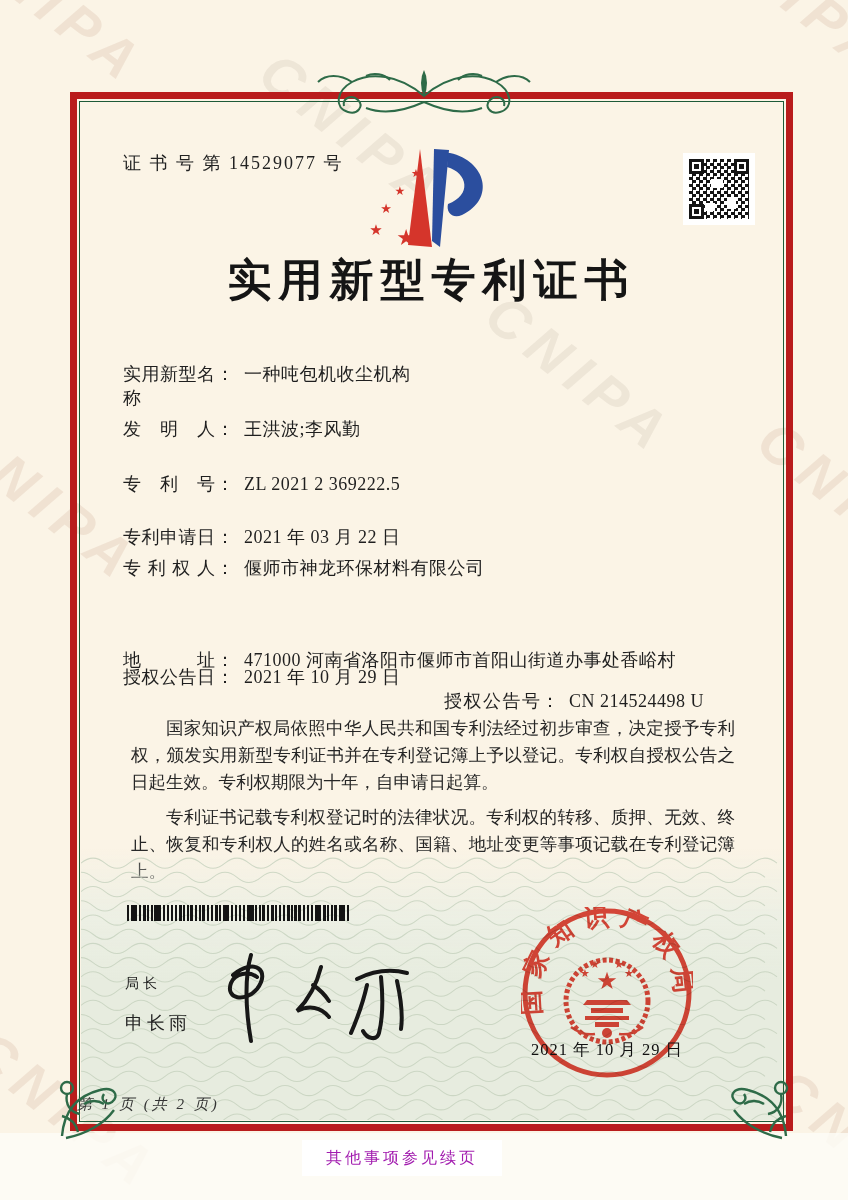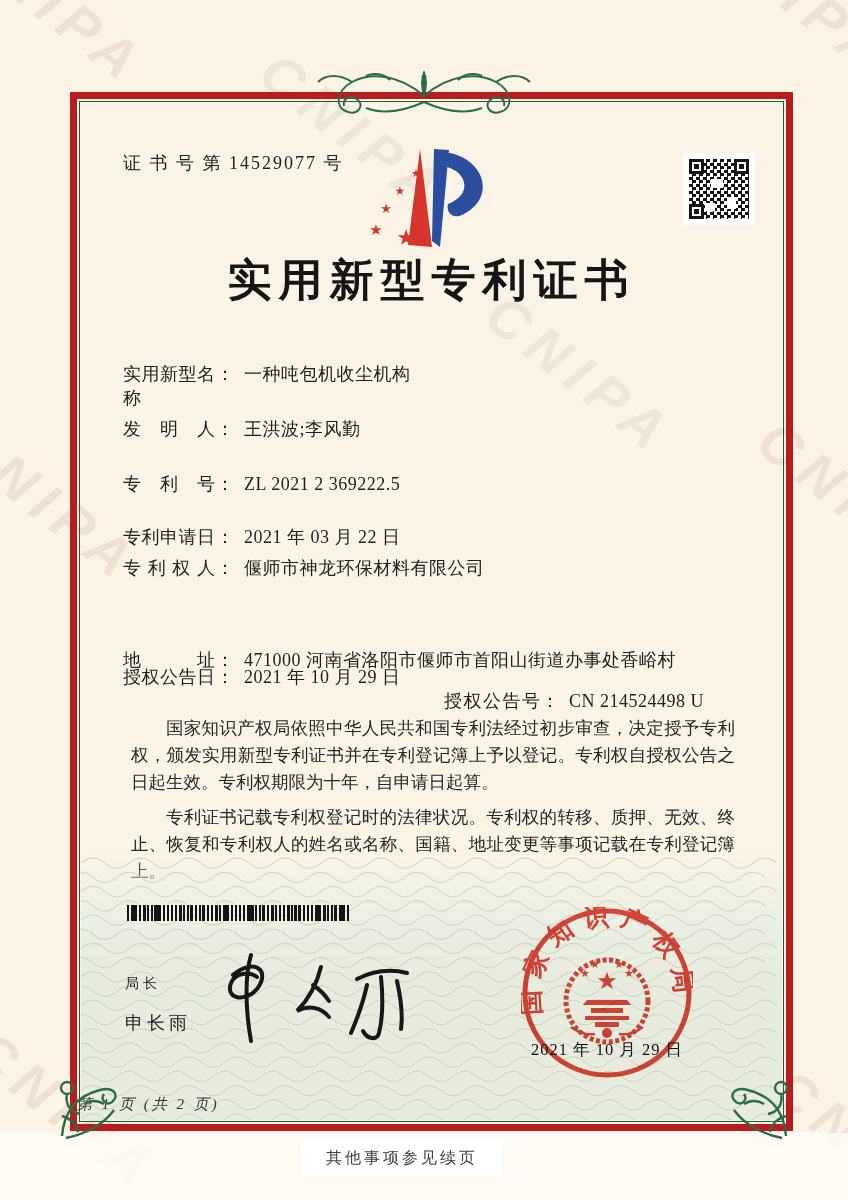--- a/index.html
+++ b/index.html
@@ -79,21 +79,21 @@
   .sig{position:absolute;left:128px;top:842px;}
   .seal{position:absolute;left:444px;top:808px;width:172px;height:172px;mix-blend-mode:multiply;opacity:0.93;}
   .seal-date{
     position:absolute;left:436px;top:940px;width:188px;text-align:center;
     font-size:16.5px;color:#111;letter-spacing:1px;z-index:4;
   }
   .page-ind{position:absolute;left:0;right:0;top:996px;font-size:15px;letter-spacing:3px;color:#333;font-style:italic;}
   .bottom-band{position:absolute;left:0;top:1133px;width:848px;height:67px;background:rgba(253,252,246,0.85);z-index:1;}
   .note{
     position:absolute;left:302px;top:1140px;width:200px;height:36px;line-height:36px;
-    background:#fff;text-align:center;font-size:16px;letter-spacing:3px;color:#404040;z-index:2;
+    background:#fff;text-align:center;font-size:16px;letter-spacing:3px;color:#a21caf;z-index:2;
   }
 </style>
 </head>
 <body>
 
 <div class="wm" style="left:-58px;top:-28px;">CNIPA</div>
 <div class="wm" style="left:688px;top:-36px;">CNIPA</div>
 <div class="wm inner" style="left:244px;top:100px;">CNIPA</div>
 <div class="wm inner" style="left:470px;top:342px;">CNIPA</div>
 <div class="wm" style="left:742px;top:468px;">CNIPA</div>

